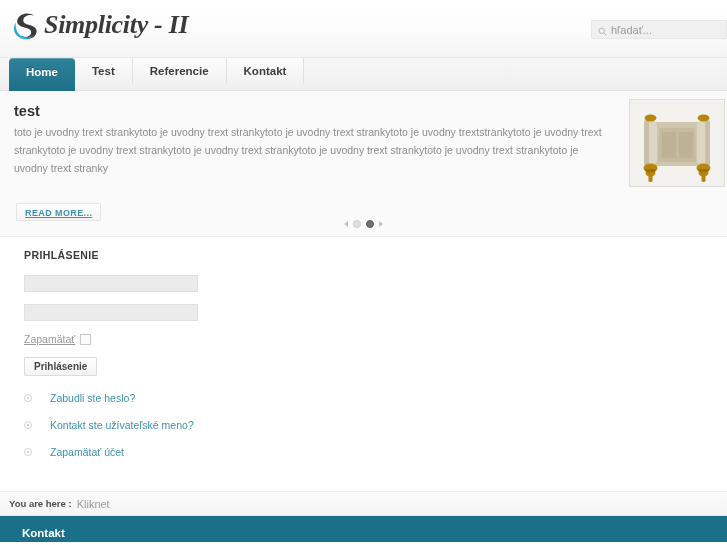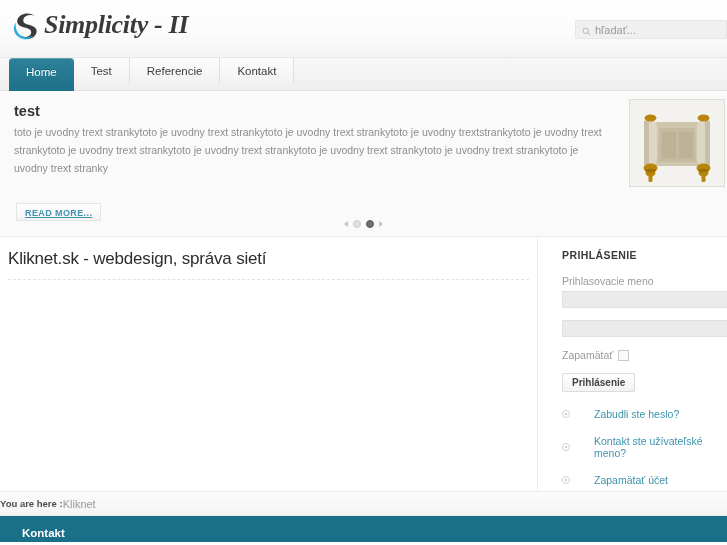--- a/index.html
+++ b/index.html
@@ -49,21 +49,21 @@
     letter-spacing: -0.3px;
     white-space: nowrap;
     line-height: 1;
     padding-bottom: 3px;
   }
 
   .search-box {
     position: absolute;
     right: 0px;
     top: 20px;
-    width: 152px;
+    width: 136px;
     height: 19px;
     background: #f0f0f0;
     border: 1px solid #e6e6e6;
     box-sizing: border-box;
     display: flex;
     align-items: center;
     padding-left: 6px;
     border-radius: 1px;
   }
   .search-icon {
@@ -94,21 +94,21 @@
     display: flex;
     align-items: flex-start;
     padding-left: 9px;
     position: relative;
   }
   .nav-item {
     height: 26px;
     line-height: 26px;
     padding: 0 17px;
     font-size: 11.5px;
-    font-weight: normal;
+    font-weight: bold;
     color: #3d3d3d;
     background: linear-gradient(to bottom, #fcfcfc 0%, #f2f2f2 100%);
     border-right: 1px solid #e0e0e0;
     box-sizing: border-box;
     text-decoration: none;
     cursor: pointer;
     white-space: nowrap;
   }
   .nav-item:first-child {
     border-right: none;
@@ -265,21 +265,21 @@
     color: #555;
     padding: 0 4px;
     outline: none;
   }
   .remember-row {
     display: flex;
     align-items: center;
     gap: 5px;
     margin-bottom: 12px;
   }
-  .remember-label { font-size: 10.5px; color: #9a9a9a; }
+  .remember-label { font-size: 10.5px; color: #9a9a9a; text-decoration: underline; }
   .remember-check {
     width: 11px; height: 11px;
     background: #fbfbfb;
     border: 1px solid #c9c9c9;
     box-sizing: border-box;
     cursor: pointer;
   }
   .login-btn {
     height: 19px;
     padding: 0 9px;
@@ -291,21 +291,21 @@
     border: 1px solid #dcdcdc;
     box-sizing: border-box;
     cursor: pointer;
     margin-bottom: 16px;
     border-radius: 1px;
   }
   .side-links { list-style: none; margin: 0; padding: 0; }
   .side-links li {
     display: flex;
     align-items: center;
-    gap: 24px;
+    gap: 18px;
     margin-bottom: 15px;
   }
   .bullet-icon {
     width: 8px; height: 8px;
     flex: none;
     border-radius: 50%;
     background: #ffffff;
     border: 1px solid #d2d2d2;
     box-sizing: border-box;
     position: relative;
@@ -327,20 +327,22 @@
 
   
   .breadcrumb {
     height: 25px;
     background: linear-gradient(to bottom, #fbfbfb 0%, #f4f4f4 100%);
     border-top: 1px solid #ececec;
     border-bottom: 1px solid #e7e7e7;
     box-sizing: border-box;
     display: flex;
     align-items: center;
+    padding-left: 9px;
+    gap: 5px;
   }
   .crumb-label {
     font-size: 9.5px;
     font-weight: bold;
     color: #4d4d4d;
   }
   .crumb-item {
     font-size: 11px;
     color: #9b9b9b;
   }
@@ -439,30 +441,25 @@
     <span class="pager-arrow left"></span>
     <span class="pager-dot"></span>
     <span class="pager-dot active"></span>
     <span class="pager-arrow right"></span>
   </div>
 
 </div>
 
 <div class="content-row">
 
-  <div class="main-col">
-    <h1 class="page-heading">Kliknet.sk - webdesign, správa sietí</h1>
-    <div class="heading-rule"></div>
-  </div>
 
   <div class="side-col">
 
     <h3 class="side-title">PRIHLÁSENIE</h3>
 
-    <div class="field-label">Prihlasovacie meno</div>
     <input class="text-field" type="text" style="">
 
     <input class="text-field" type="password" style="">
 
     <div class="remember-row">
       <span class="remember-label">Zapamätať</span>
       <span class="remember-check"></span>
     </div>
 
     <button class="login-btn">Prihlásenie</button>

